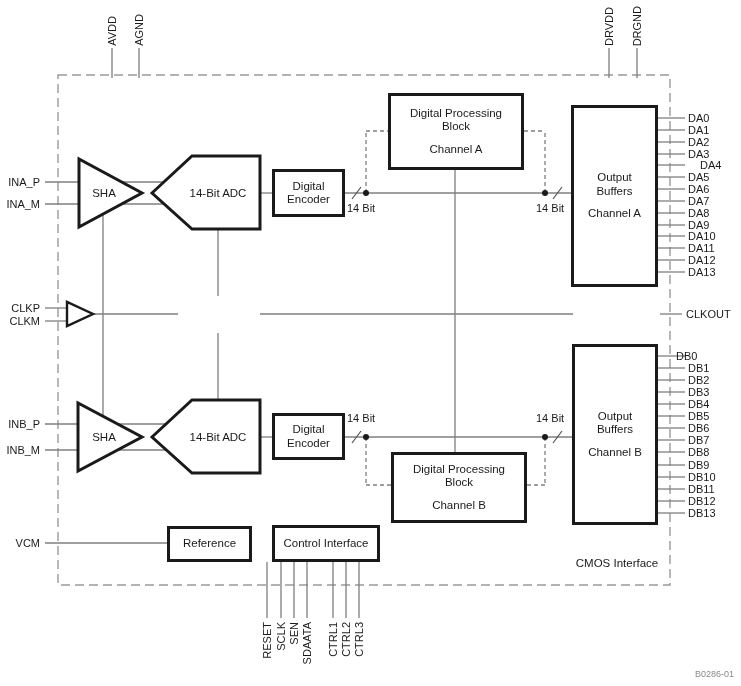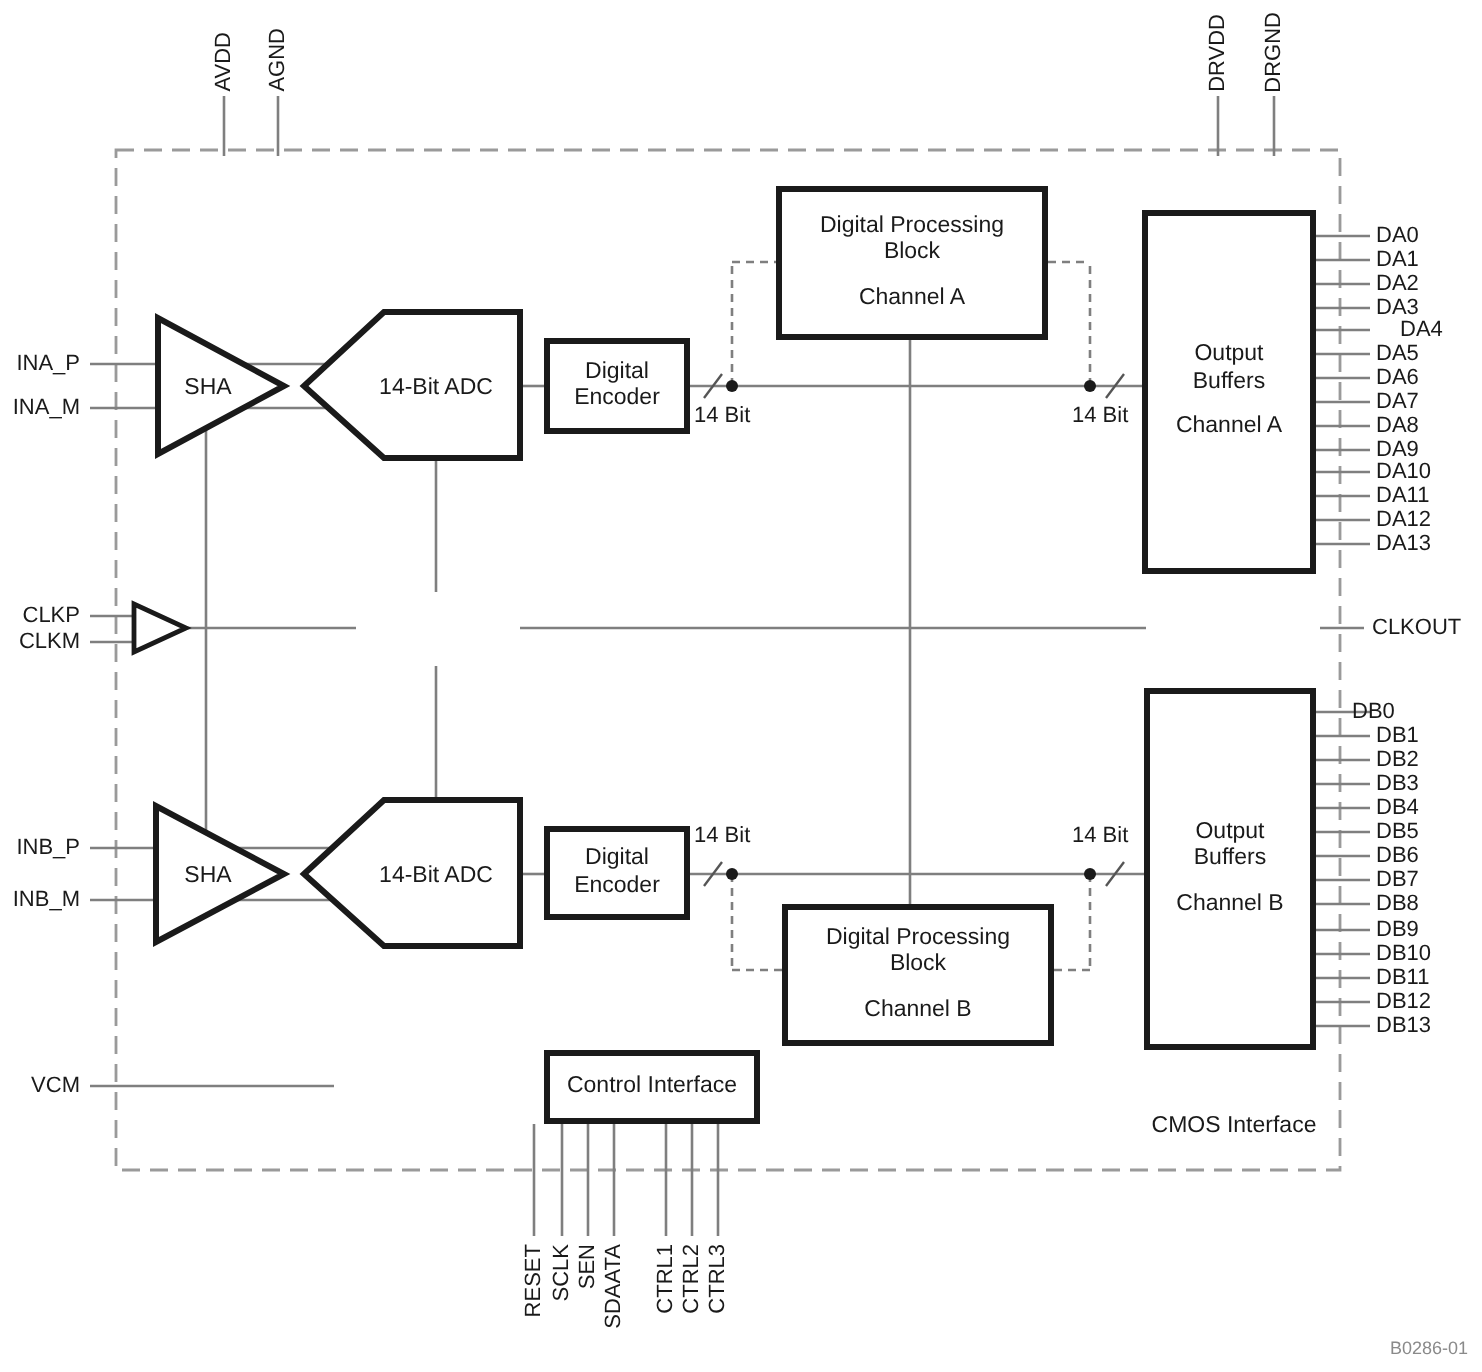--- a/index.html
+++ b/index.html
@@ -167,20 +167,21 @@
     <div>Buffers</div>
     <div class="sub">Channel A</div>
   </div>
 
   <div class="box" style="left:572px;top:344px;width:86px;height:181px;">
     <div>Output</div>
     <div>Buffers</div>
     <div class="sub">Channel B</div>
   </div>
 
+  <div class="box" style="left:167px;top:526px;width:85px;height:36px;">Reference</div>
 
   <div class="box" style="left:272px;top:525px;width:108px;height:37px;">Control Interface</div>
 
   <div class="vlbl" style="left:105px;bottom:640px;">AVDD</div>
   <div class="vlbl" style="left:132px;bottom:640px;">AGND</div>
   <div class="vlbl" style="left:602px;bottom:640px;">DRVDD</div>
   <div class="vlbl" style="left:630px;bottom:640px;">DRGND</div>
 
   <div class="lbl rt" style="top:176px;">INA_P</div>
   <div class="lbl rt" style="top:198px;">INA_M</div>

